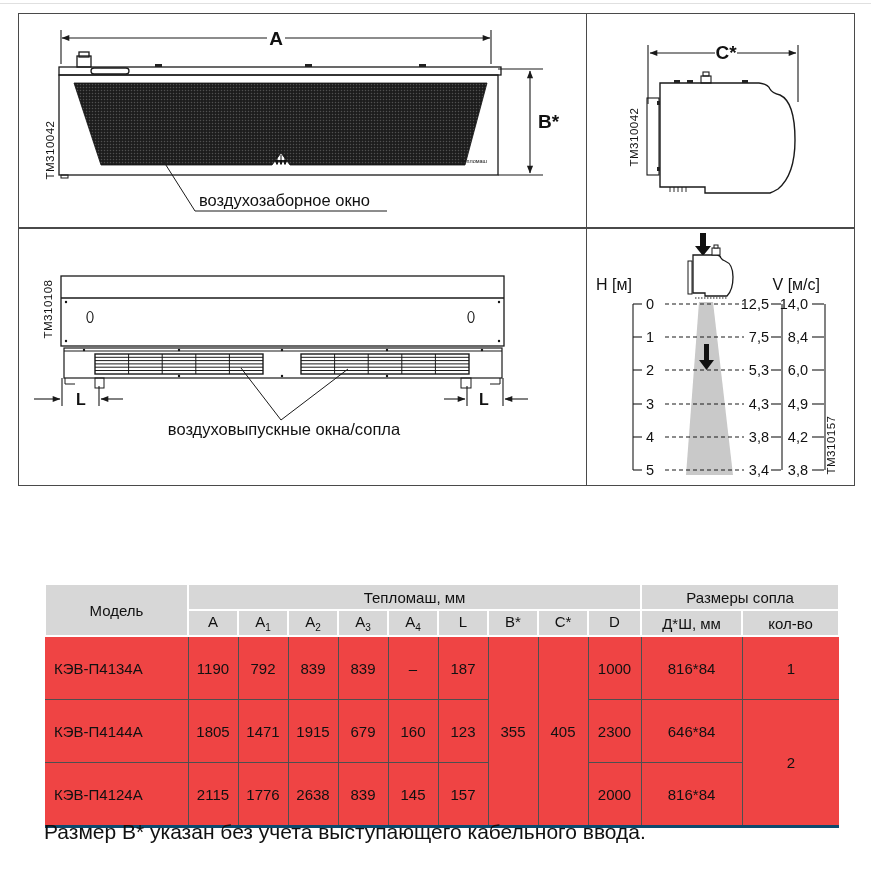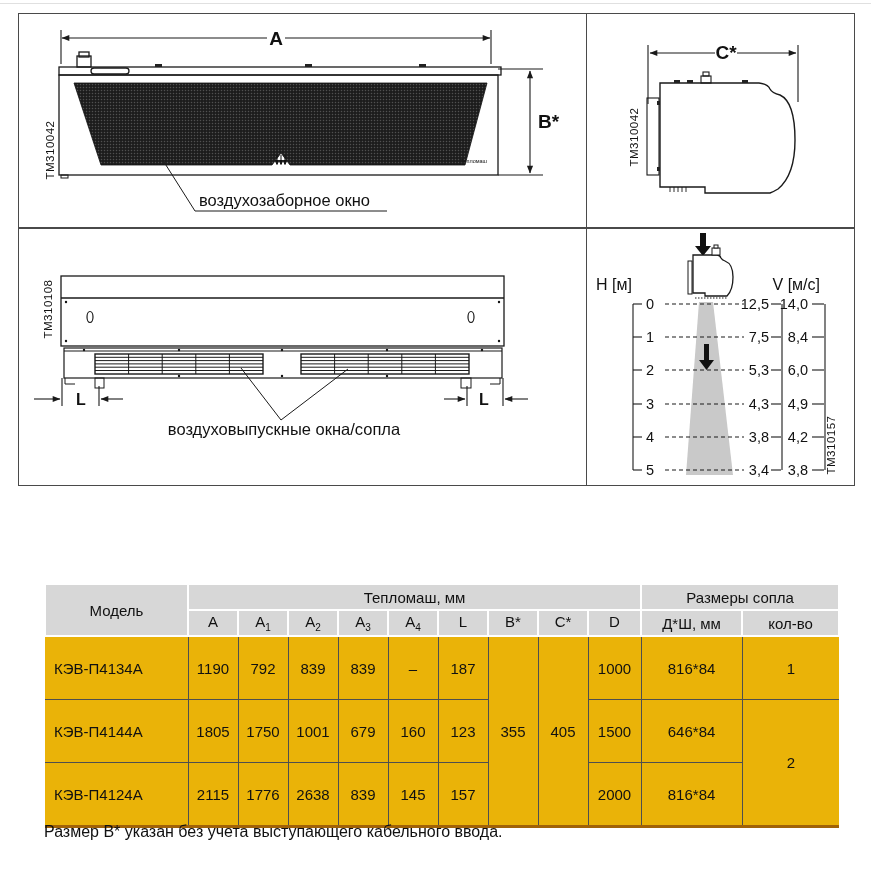--- a/index.html
+++ b/index.html
@@ -20,28 +20,28 @@
   .dimlbl{font-size:19px;font-weight:bold;}
   .dimlbl-s{font-size:16px;font-weight:bold;}
   .callout{font-size:16.5px;}
   .code{font-size:11.5px;fill:#2e2e2e;letter-spacing:.5px;}
   .axis{font-size:16px;}
   .num{font-size:14.5px;}
   .brand{font-size:5.5px;fill:#333;}
 
   .table-wrap{position:absolute;left:44px;top:583px;width:794px;}
   table.dims{border-collapse:collapse;width:794px;table-layout:fixed;font-size:15px;}
-  table.dims{border-bottom:3px solid #a16207;}
+  table.dims{border-bottom:3px solid #0c4a6e;}
   table.dims thead th{background:#d7d7d7;border:2px solid #fff;font-weight:400;
                       height:24px;padding:0;text-align:center;}
   table.dims thead sub{font-size:10px;}
-  table.dims tbody td{border:1px solid #4f4f4f;text-align:center;height:62px;padding:0;background:#eab308;}
+  table.dims tbody td{border:1px solid #4f4f4f;text-align:center;height:62px;padding:0;background:#ef4444;}
   table.dims tbody td.model{text-align:left;padding-left:9px;border-left:none;}
   table.dims tbody td.qty{border-right:none;}
-  .footnotes{position:absolute;left:44px;top:822px;font-size:16px;line-height:19px;color:#111;}
+  .footnotes{position:absolute;left:44px;top:822px;font-size:21px;line-height:19px;color:#111;}
 </style>
 </head>
 <body>
 
 <div class="page">
   <div class="top-rule"></div>
 
   <div class="figure-box">
 
     <svg class="panel tl" width="567" height="213" viewBox="0 0 567 213">
@@ -367,26 +367,26 @@
           <td>187</td>
           <td rowspan="3">355</td>
           <td rowspan="3">405</td>
           <td>1000</td>
           <td>816*84</td>
           <td class="qty">1</td>
         </tr>
         <tr>
           <td class="model">КЭВ-П4144А</td>
           <td>1805</td>
-          <td>1750</td>
-          <td>1001</td>
+          <td>1471</td>
+          <td>1915</td>
           <td>679</td>
           <td>160</td>
           <td>123</td>
-          <td>1500</td>
+          <td>2300</td>
           <td>646*84</td>
           <td class="qty" rowspan="2">2</td>
         </tr>
         <tr>
           <td class="model">КЭВ-П4124А</td>
           <td>2115</td>
           <td>1776</td>
           <td>2638</td>
           <td>839</td>
           <td>145</td>

